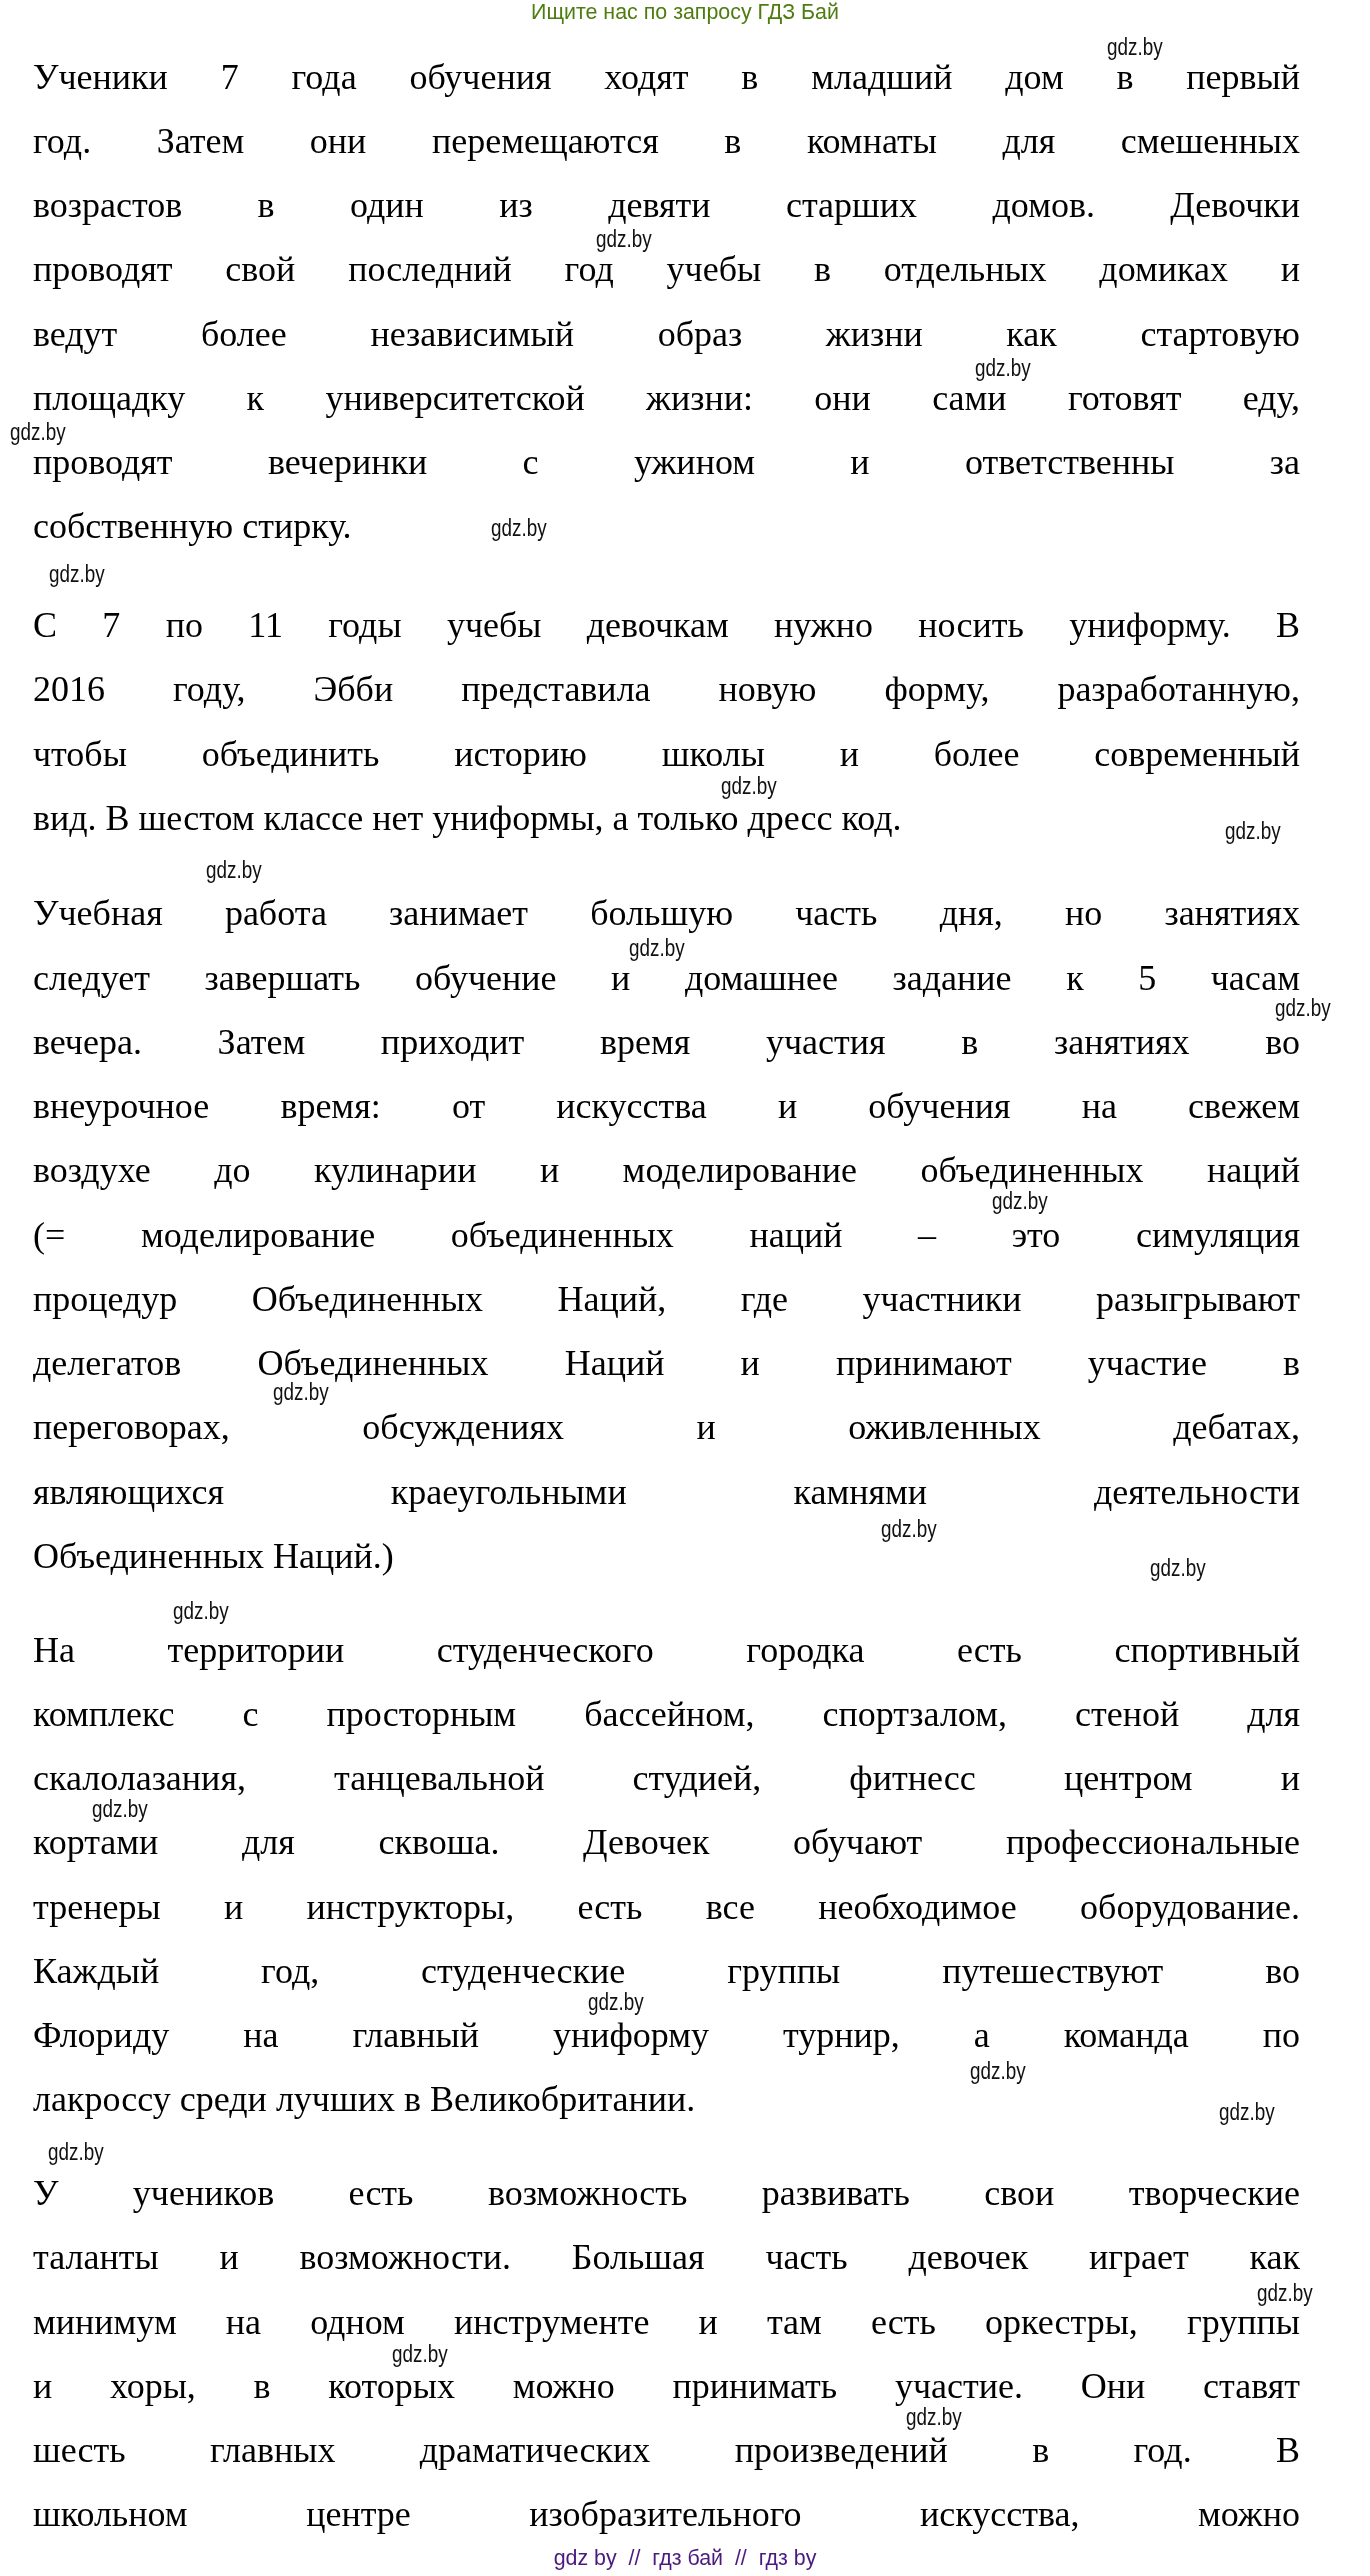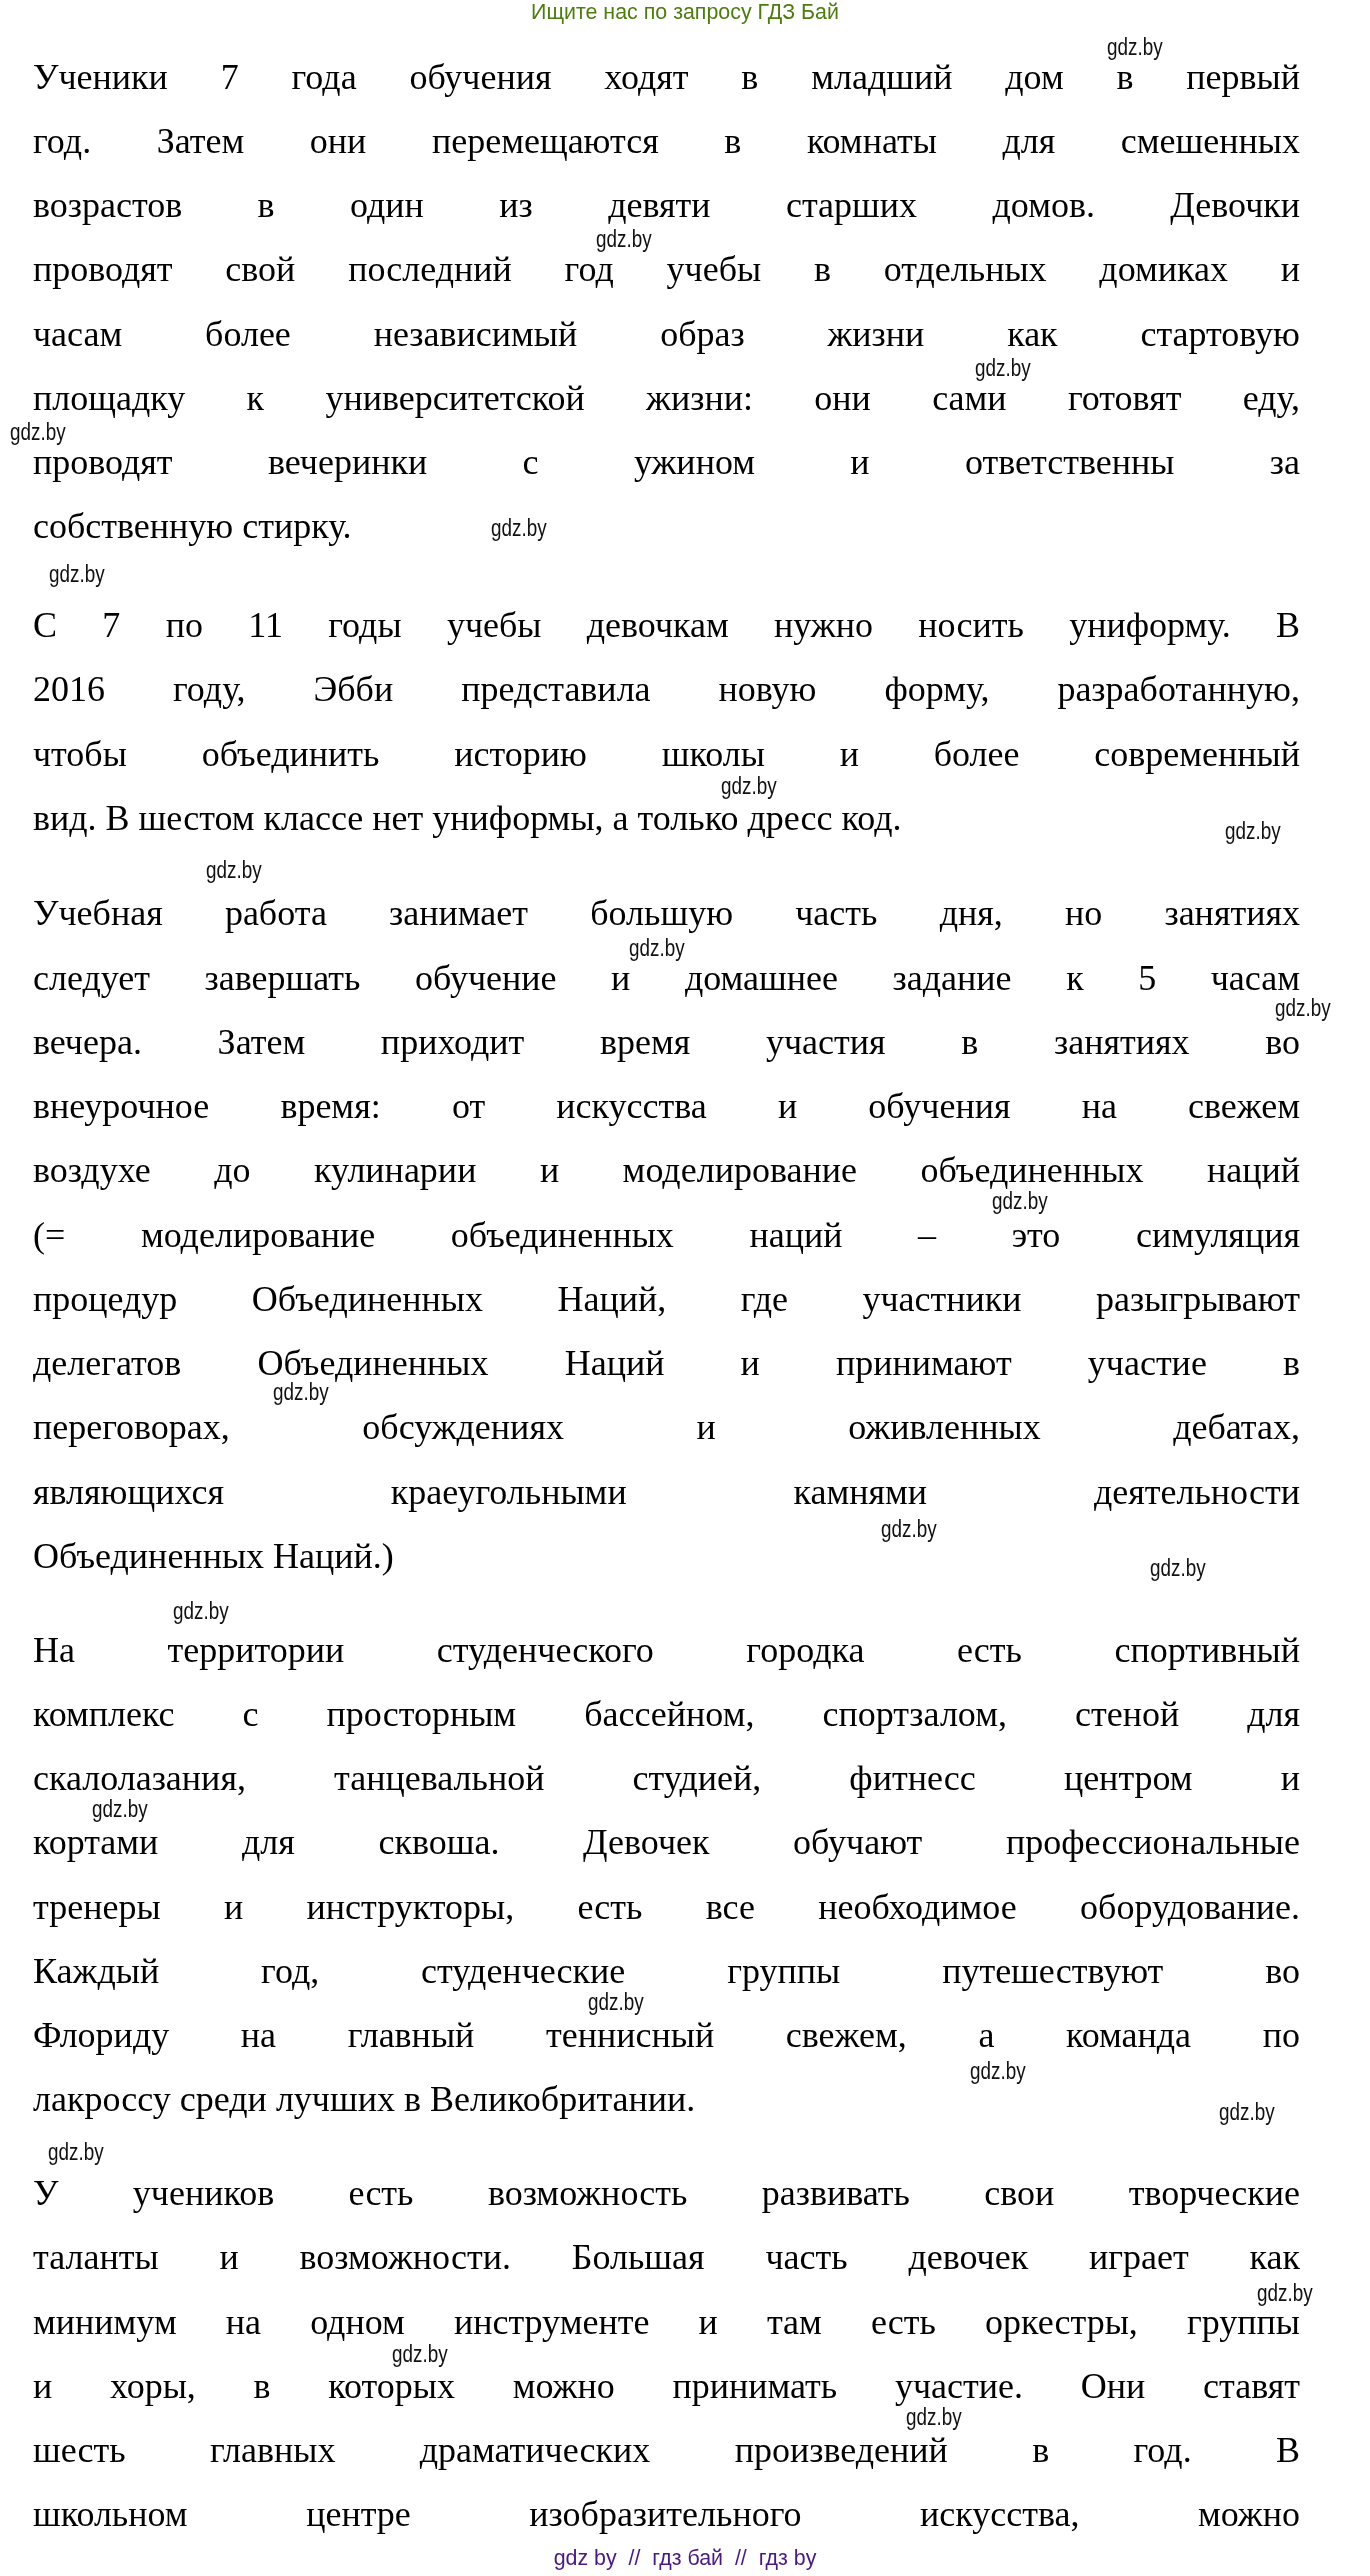--- a/index.html
+++ b/index.html
@@ -12,21 +12,21 @@
 </style>
 </head>
 <body>
 
 <div class="header">Ищите нас по запросу ГДЗ Бай</div>
 
 <div class="line" style="top:53px">Ученики 7 года обучения ходят в младший дом в первый</div>
 <div class="line" style="top:117px">год. Затем они перемещаются в комнаты для смешенных</div>
 <div class="line" style="top:181px">возрастов в один из девяти старших домов. Девочки</div>
 <div class="line" style="top:245px">проводят свой последний год учебы в отдельных домиках и</div>
-<div class="line" style="top:310px">часам более независимый образ жизни как стартовую</div>
+<div class="line" style="top:310px">ведут более независимый образ жизни как стартовую</div>
 <div class="line" style="top:374px">площадку к университетской жизни: они сами готовят еду,</div>
 <div class="line" style="top:438px">проводят вечеринки с ужином и ответственны за</div>
 <div class="line last" style="top:502px">собственную стирку.</div>
 
 <div class="line" style="top:601px">С 7 по 11 годы учебы девочкам нужно носить униформу. В</div>
 <div class="line" style="top:665px">2016 году, Эбби представила новую форму, разработанную,</div>
 <div class="line" style="top:730px">чтобы объединить историю школы и более современный</div>
 <div class="line last" style="top:794px">вид. В шестом классе нет униформы, а только дресс код.</div>
 
 <div class="line" style="top:889px">Учебная работа занимает большую часть дня, но занятиях</div>
@@ -40,21 +40,21 @@
 <div class="line" style="top:1403px">переговорах, обсуждениях и оживленных дебатах,</div>
 <div class="line" style="top:1468px">являющихся краеугольными камнями деятельности</div>
 <div class="line last" style="top:1532px">Объединенных Наций.)</div>
 
 <div class="line" style="top:1626px">На территории студенческого городка есть спортивный</div>
 <div class="line" style="top:1690px">комплекс с просторным бассейном, спортзалом, стеной для</div>
 <div class="line" style="top:1754px">скалолазания, танцевальной студией, фитнесс центром и</div>
 <div class="line" style="top:1818px">кортами для сквоша. Девочек обучают профессиональные</div>
 <div class="line" style="top:1883px">тренеры и инструкторы, есть все необходимое оборудование.</div>
 <div class="line" style="top:1947px">Каждый год, студенческие группы путешествуют во</div>
-<div class="line" style="top:2011px">Флориду на главный теннисный свежем, а команда по</div>
+<div class="line" style="top:2011px">Флориду на главный униформу турнир, а команда по</div>
 <div class="line last" style="top:2075px">лакроссу среди лучших в Великобритании.</div>
 
 <div class="line" style="top:2169px">У учеников есть возможность развивать свои творческие</div>
 <div class="line" style="top:2233px">таланты и возможности. Большая часть девочек играет как</div>
 <div class="line" style="top:2298px">минимум на одном инструменте и там есть оркестры, группы</div>
 <div class="line" style="top:2362px">и хоры, в которых можно принимать участие. Они ставят</div>
 <div class="line" style="top:2426px">шесть главных драматических произведений в год. В</div>
 <div class="line" style="top:2490px">школьном центре изобразительного искусства, можно</div>
 
 <div class="wm" style="left:1107px;top:35px">gdz.by</div>

